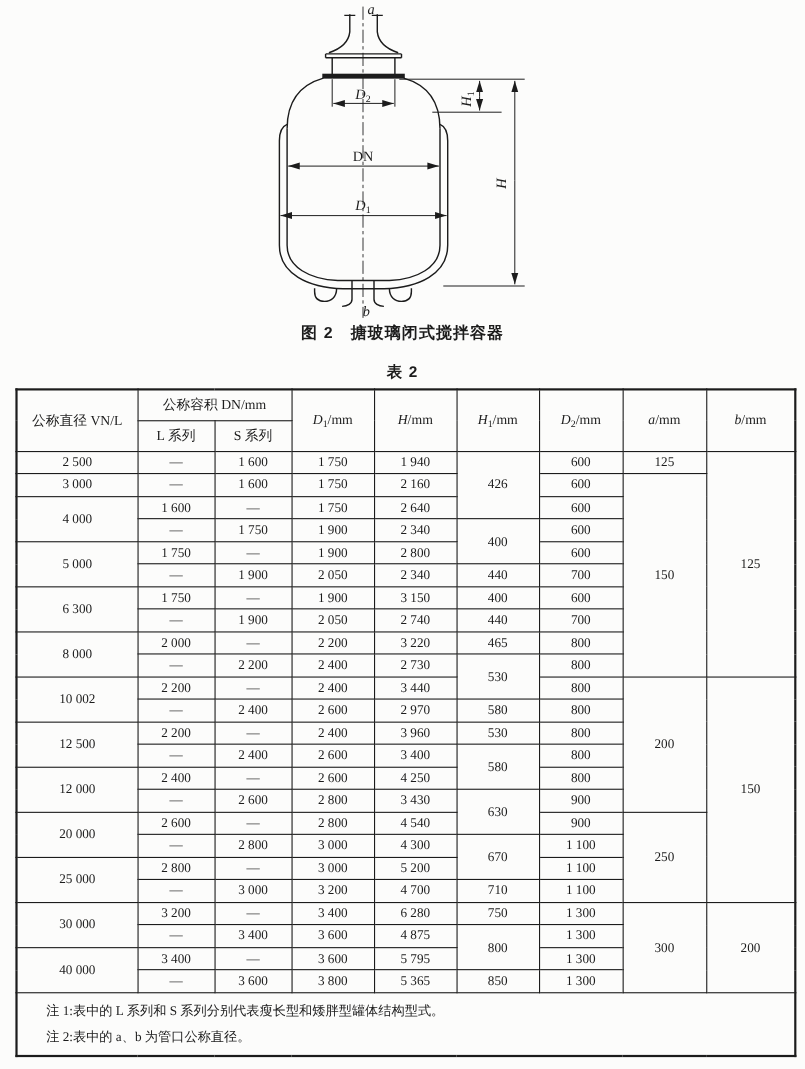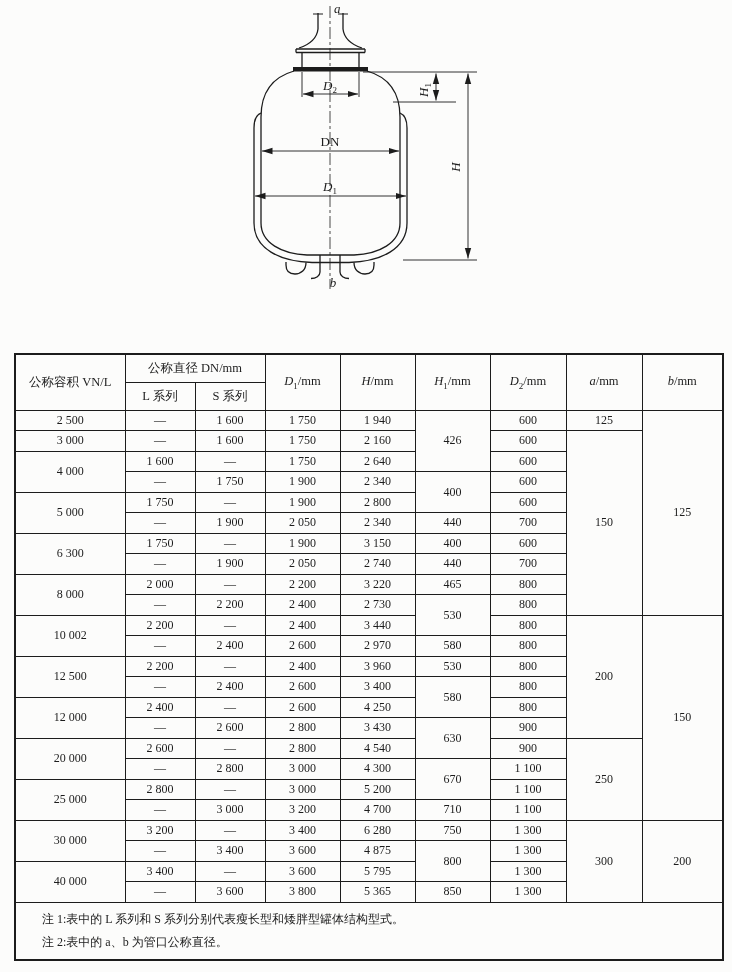--- a/index.html
+++ b/index.html
@@ -94,38 +94,40 @@
       <text x="131" y="9" font-style="italic">a</text>
       <text x="127" y="86" text-anchor="middle"><tspan font-style="italic">D</tspan><tspan dy="2.5" font-size="9">2</tspan></text>
       <text x="127" y="142" text-anchor="middle">DN</text>
       <text x="127" y="187" text-anchor="middle"><tspan font-style="italic">D</tspan><tspan dy="2.5" font-size="9">1</tspan></text>
       <text x="225" y="86" text-anchor="middle" transform="rotate(-90 225 86)"><tspan font-style="italic">H</tspan><tspan dy="2.5" font-size="9">1</tspan></text>
       <text x="257" y="163" text-anchor="middle" transform="rotate(-90 257 163)" font-style="italic">H</text>
       <text x="130" y="283" text-anchor="middle" font-style="italic">b</text>
     </g>
   </svg>
 
-
+  <div class="fig-caption">图 2　搪玻璃闭式搅拌容器</div>
+
+  <div class="tbl-title">表 2</div>
 
   <table class="spec">
     <colgroup>
       <col style="width:110px">
         <col style="width:70px">
         <col style="width:70px">
       <col style="width:75px">
         <col style="width:75px">
         <col style="width:75px">
       <col style="width:76px">
         <col style="width:76px">
         <col style="width:81px">
     </colgroup>
     <thead>
       <tr class="h1r">
-        <th rowspan="2">公称容积 VN/L</th>
-        <th colspan="2">公称直径 DN/mm</th>
+        <th rowspan="2">公称直径 VN/L</th>
+        <th colspan="2">公称容积 DN/mm</th>
         <th rowspan="2" class="fm"><i>D</i><sub>1</sub><span>/mm</span></th>
         <th rowspan="2" class="fm"><i>H</i><sub></sub><span>/mm</span></th>
         <th rowspan="2" class="fm"><i>H</i><sub>1</sub><span>/mm</span></th>
         <th rowspan="2" class="fm"><i>D</i><sub>2</sub><span>/mm</span></th>
         <th rowspan="2" class="fm"><i>a</i><sub></sub><span>/mm</span></th>
         <th rowspan="2" class="fm"><i>b</i><sub></sub><span>/mm</span></th>
       </tr>
       <tr class="h2r">
         <th>L 系列</th>
         <th>S 系列</th>

